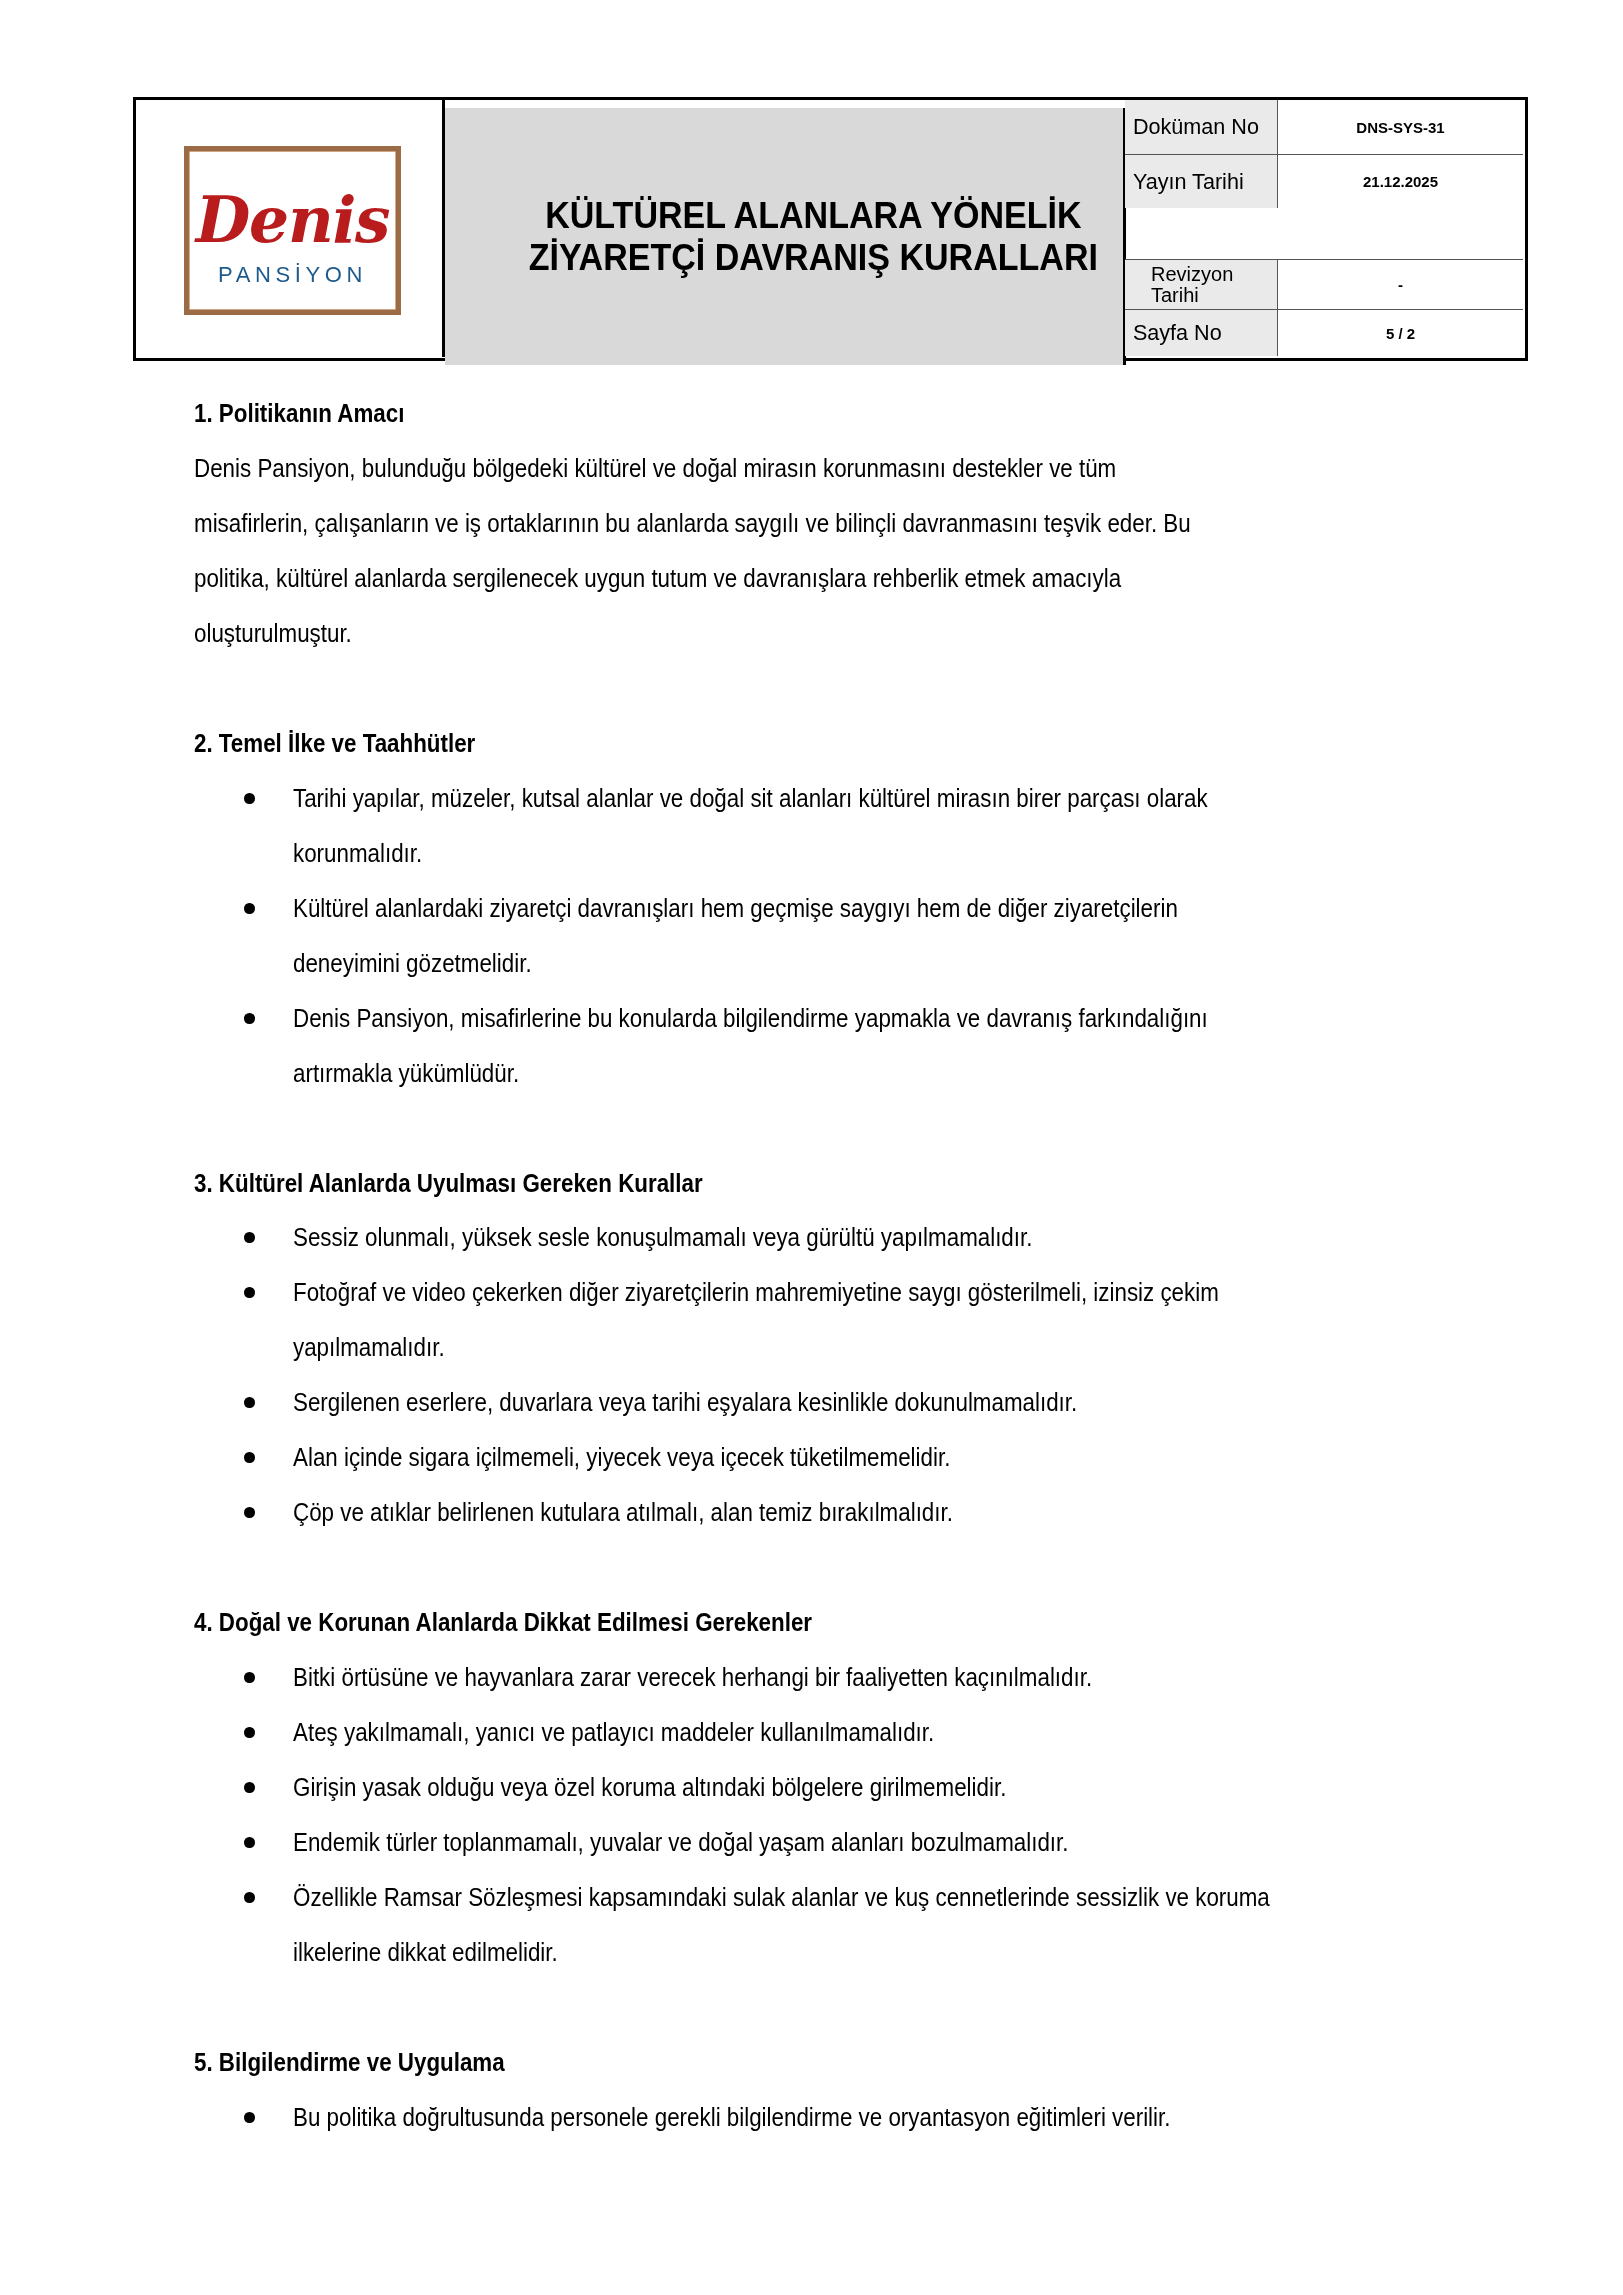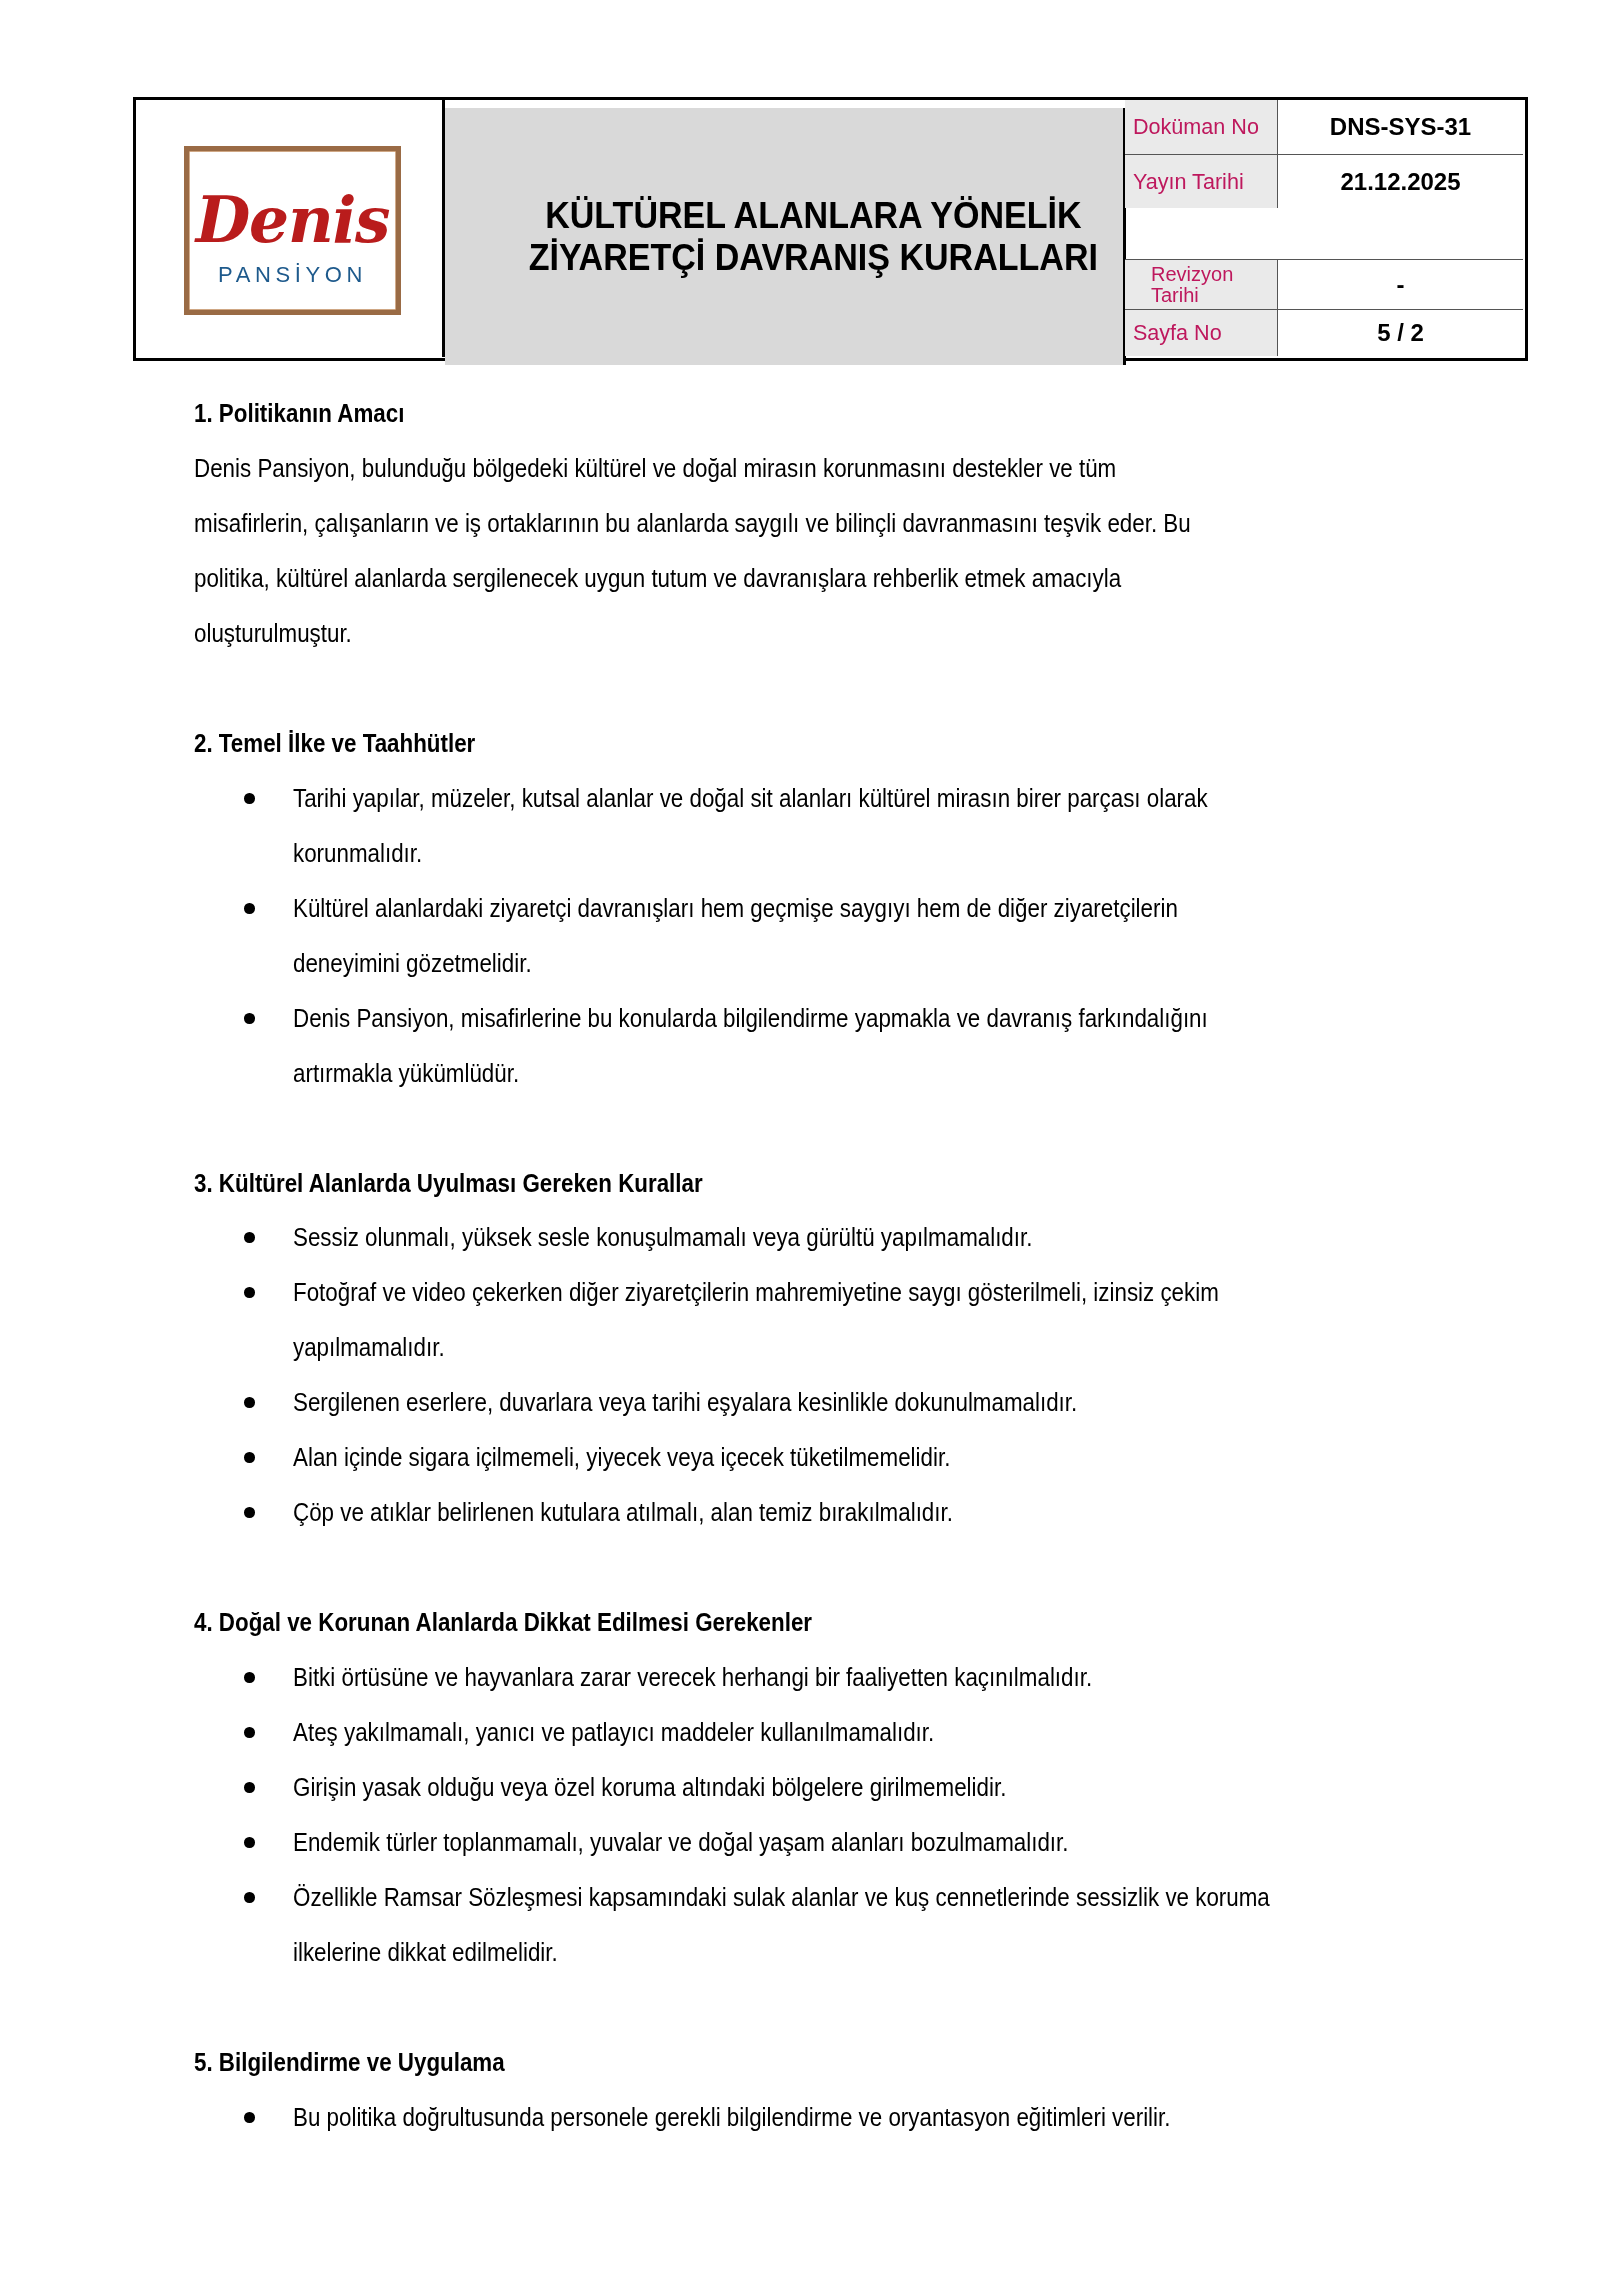--- a/index.html
+++ b/index.html
@@ -24,23 +24,23 @@
                 background: #d9d9d9; box-sizing: border-box; border-right: 3.9px solid #000;
                 display: flex; align-items: center; justify-content: flex-end; text-align: center; margin-top: 8px; }
   .title { font-family: "Liberation Sans", sans-serif; font-weight: bold; font-size: 37px;
            line-height: 42px; color: #000; transform: scaleX(0.92); }
   .meta { position: absolute; left: 989px; top: 0; width: 398px; height: 257px; }
   .meta-row { position: absolute; left: 0; width: 398px; display: flex; box-sizing: border-box; }
   .meta-row + .meta-row { border-top: 1.3px solid #555; }
   .meta-label { width: 153px; background: #eaeaea; box-sizing: border-box;
                 border-right: 1.3px solid #555; display: flex; align-items: center;
                 padding-left: 7.9px; font-family: "Liberation Sans", sans-serif; font-size: 21.6px;
-                line-height: 23.6px; color: #be185d; }
+                line-height: 23.6px; color: #000000; }
   .meta-value { flex: 1; background: #fff; display: flex; align-items: center; justify-content: center;
-                font-family: "Liberation Sans", sans-serif; font-weight: bold; font-size: 24px; color: #000; }
+                font-family: "Liberation Sans", sans-serif; font-weight: bold; font-size: 15px; color: #000; }
 
   
   .body { position: absolute; left: 194px; top: 386px; width: 1243px;
           font-family: "Liberation Sans", sans-serif; color: #000; }
   .line { position: absolute; left: 0; height: 55px; line-height: 55px; font-size: 26px;
           white-space: nowrap; transform-origin: left center; transform: scaleX(0.86); }
   .h { font-weight: bold; }
   .b-text { left: 99px; }
   .bullet { position: absolute; left: 50px; width: 10.5px; height: 10.5px; border-radius: 50%;
             background: #000; margin-top: 22px; }

